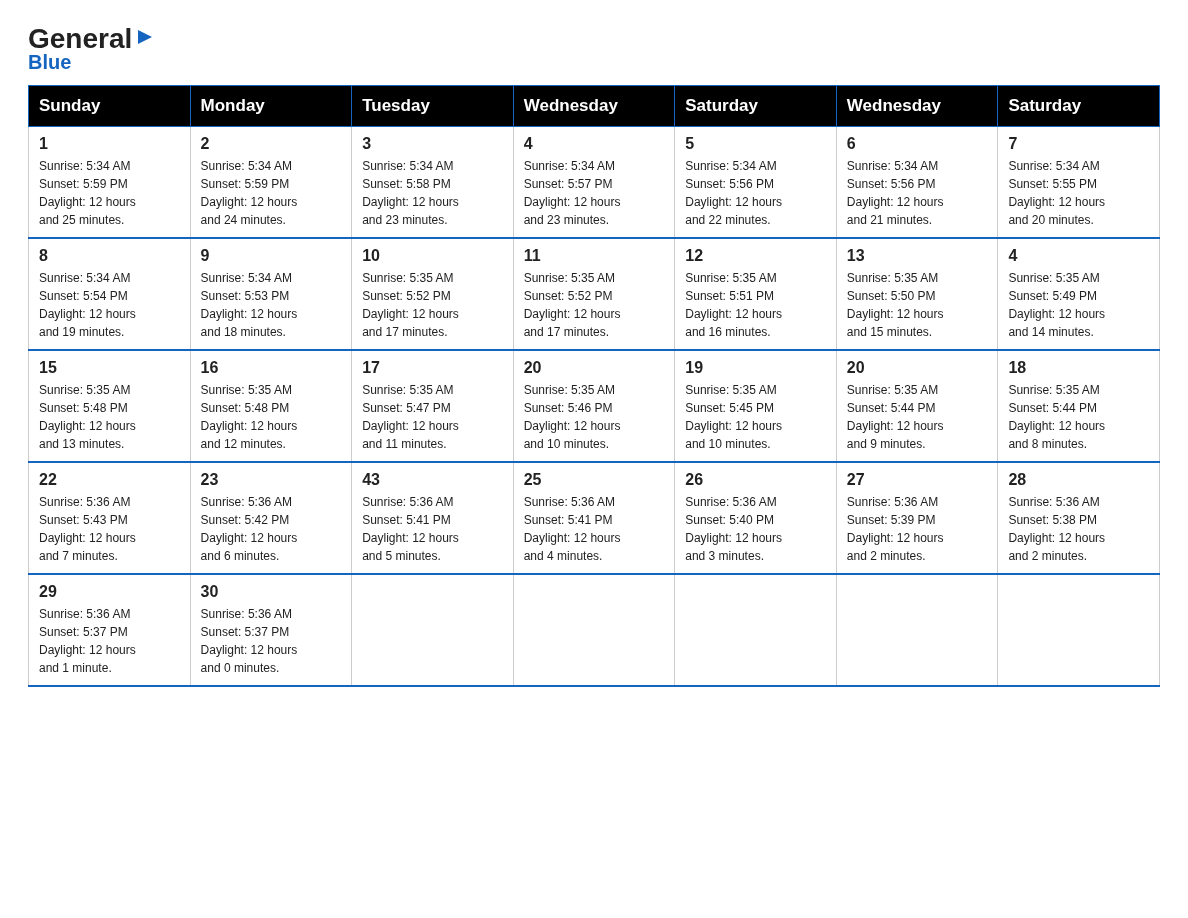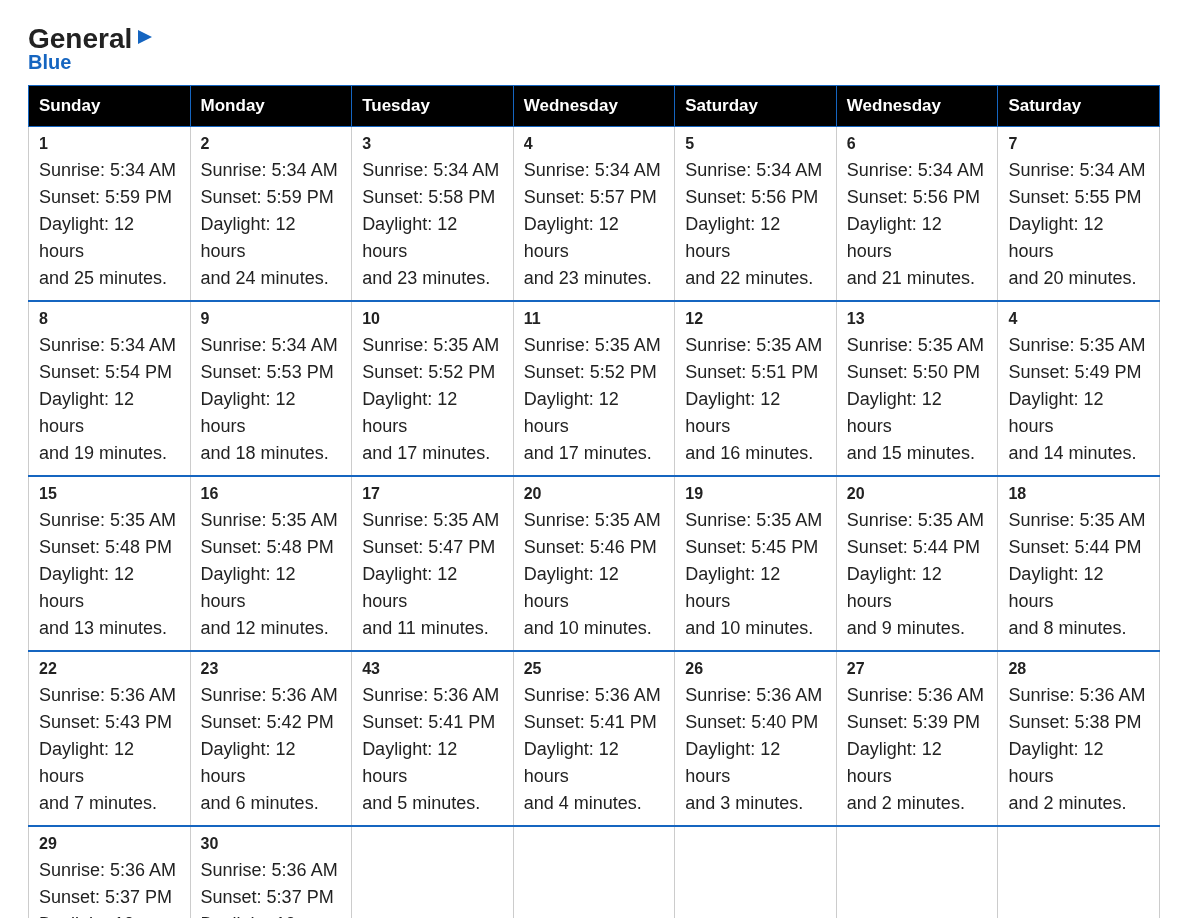--- a/index.html
+++ b/index.html
@@ -69,21 +69,21 @@
     .calendar tbody td:last-child {
       border-right: 1px solid #ccc;
     }
     .day-num {
       font-size: 16px;
       font-weight: bold;
       display: block;
       margin-bottom: 4px;
     }
     .day-info {
-      font-size: 18px;
+      font-size: 12px;
       color: #222;
       line-height: 1.5;
     }
     .empty-cell {
       background: #fff;
     }
     .logo-block {
       display: flex;
       flex-direction: column;
       line-height: 1.1;

